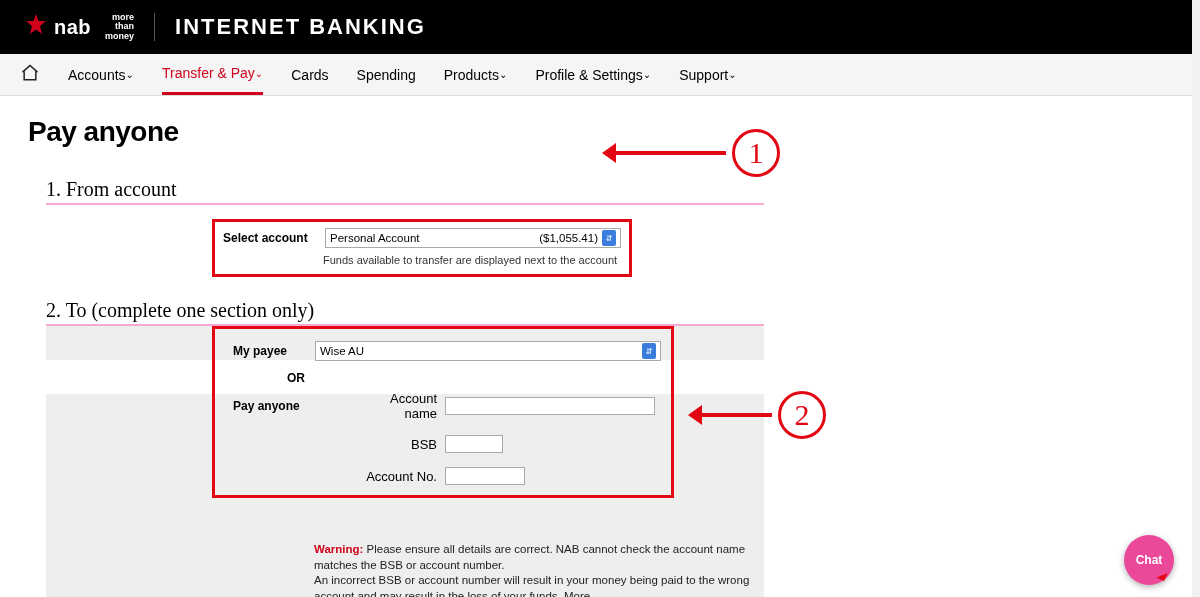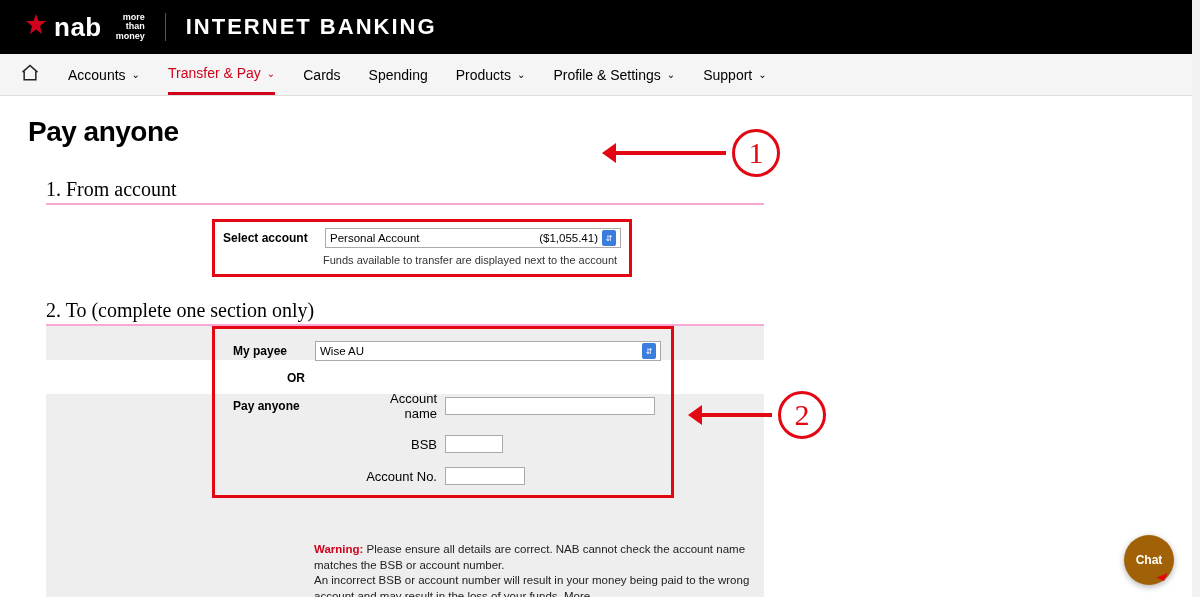--- a/index.html
+++ b/index.html
@@ -3,32 +3,32 @@
 <meta charset="utf-8">
 <style>
   * { box-sizing: border-box; margin: 0; padding: 0; }
   body { font-family: -apple-system, BlinkMacSystemFont, "Segoe UI", Helvetica, Arial, sans-serif; background: #fff; width: 1200px; height: 597px; overflow: hidden; position: relative; }
 
   
   .topbar { background: #000; height: 54px; display: flex; align-items: center; padding: 0 24px; justify-content: space-between; }
   .topbar-left { display: flex; align-items: center; gap: 14px; }
   .nab-logo { display: flex; align-items: center; gap: 6px; }
   .red-star { color: #d0021b; }
-  .nab-text { color: #fff; font-weight: 700; font-size: 26px; letter-spacing: 0.5px; }
+  .nab-text { color: #fff; font-weight: 700; font-size: 20px; letter-spacing: 0.5px; }
   .tagline { color: #fff; font-size: 9px; line-height: 1.05; text-align: right; font-weight: 600; }
   .divider-v { width: 1px; height: 28px; background: #555; margin: 0 6px; }
   .ib-title { font-family: Impact, "Arial Black", sans-serif; color: #fff; font-size: 22px; font-weight: 900; letter-spacing: 2px; }
   .topbar-right { display: flex; align-items: center; gap: 24px; }
   .search-icon { color: #fff; cursor: pointer; }
   .logout-btn { background: #d0021b; color: #fff; border: none; padding: 12px 32px; font-size: 14px; font-weight: 700; border-radius: 2px; cursor: pointer; }
 
   
   .navbar { background: #f5f5f5; height: 42px; display: flex; align-items: center; padding: 0 20px; gap: 28px; border-bottom: 1px solid #ddd; font-size: 14px; }
   .home-icon { color: #222; cursor: pointer; }
-  .nav-item { display: flex; align-items: center; gap: 6px; cursor: pointer; font-weight: 500; height: 100%; }
+  .nav-item { display: flex; align-items: center; cursor: pointer; font-weight: 500; height: 100%; }
   .nav-item.active { color: #d0021b; border-bottom: 3px solid #d0021b; }
   .chev { font-size: 10px; }
 
   
   .content { padding: 20px 28px; position: relative; }
   .page-title { font-size: 28px; font-weight: 800; letter-spacing: -0.5px; margin-bottom: 30px; }
 
   .section-wrap { margin-left: 18px; max-width: 900px; }
   .section-h { font-family: Georgia, "Times New Roman", serif; font-size: 20px; font-weight: 400; border-bottom: 2px solid #f9a8d4; padding-bottom: 2px; margin-bottom: 0; display: inline-block; width: 718px; }
 
@@ -67,21 +67,21 @@
   
   .step3 { margin-top: 22px; }
 
   
   .annot { position: absolute; display: flex; align-items: center; pointer-events: none; }
   .arrow-line { height: 4px; background: #e30613; position: relative; }
   .arrow-line::before { content: ""; position: absolute; left: -14px; top: -8px; border: 10px solid transparent; border-right: 14px solid #e30613; }
   .circ { width: 48px; height: 48px; border: 3px solid #e30613; border-radius: 50%; display: flex; align-items: center; justify-content: center; font-family: Georgia, serif; font-size: 30px; color: #e30613; margin-left: 6px; font-weight: 400; }
 
   
-  .chat-fab { position: absolute; right: 26px; bottom: 12px; width: 50px; height: 50px; background: #a16207; border-radius: 50%; display: flex; align-items: center; justify-content: center; color: #fff; font-size: 12px; font-weight: 700; cursor: pointer; box-shadow: 0 2px 6px rgba(0,0,0,.3); }
+  .chat-fab { position: absolute; right: 26px; bottom: 12px; width: 50px; height: 50px; background: #ec4899; border-radius: 50%; display: flex; align-items: center; justify-content: center; color: #fff; font-size: 12px; font-weight: 700; cursor: pointer; box-shadow: 0 2px 6px rgba(0,0,0,.3); }
   .chat-fab::after { content: ""; position: absolute; bottom: -2px; right: 4px; border: 6px solid transparent; border-top-color: #e30613; transform: rotate(-20deg); }
 
   
   .scroll-hint { position: absolute; right: 0; top: 0; width: 8px; height: 100%; background: #f2f2f2; }
 </style>
 </head>
 <body>
 
 <div class="topbar">
   <div class="topbar-left">

